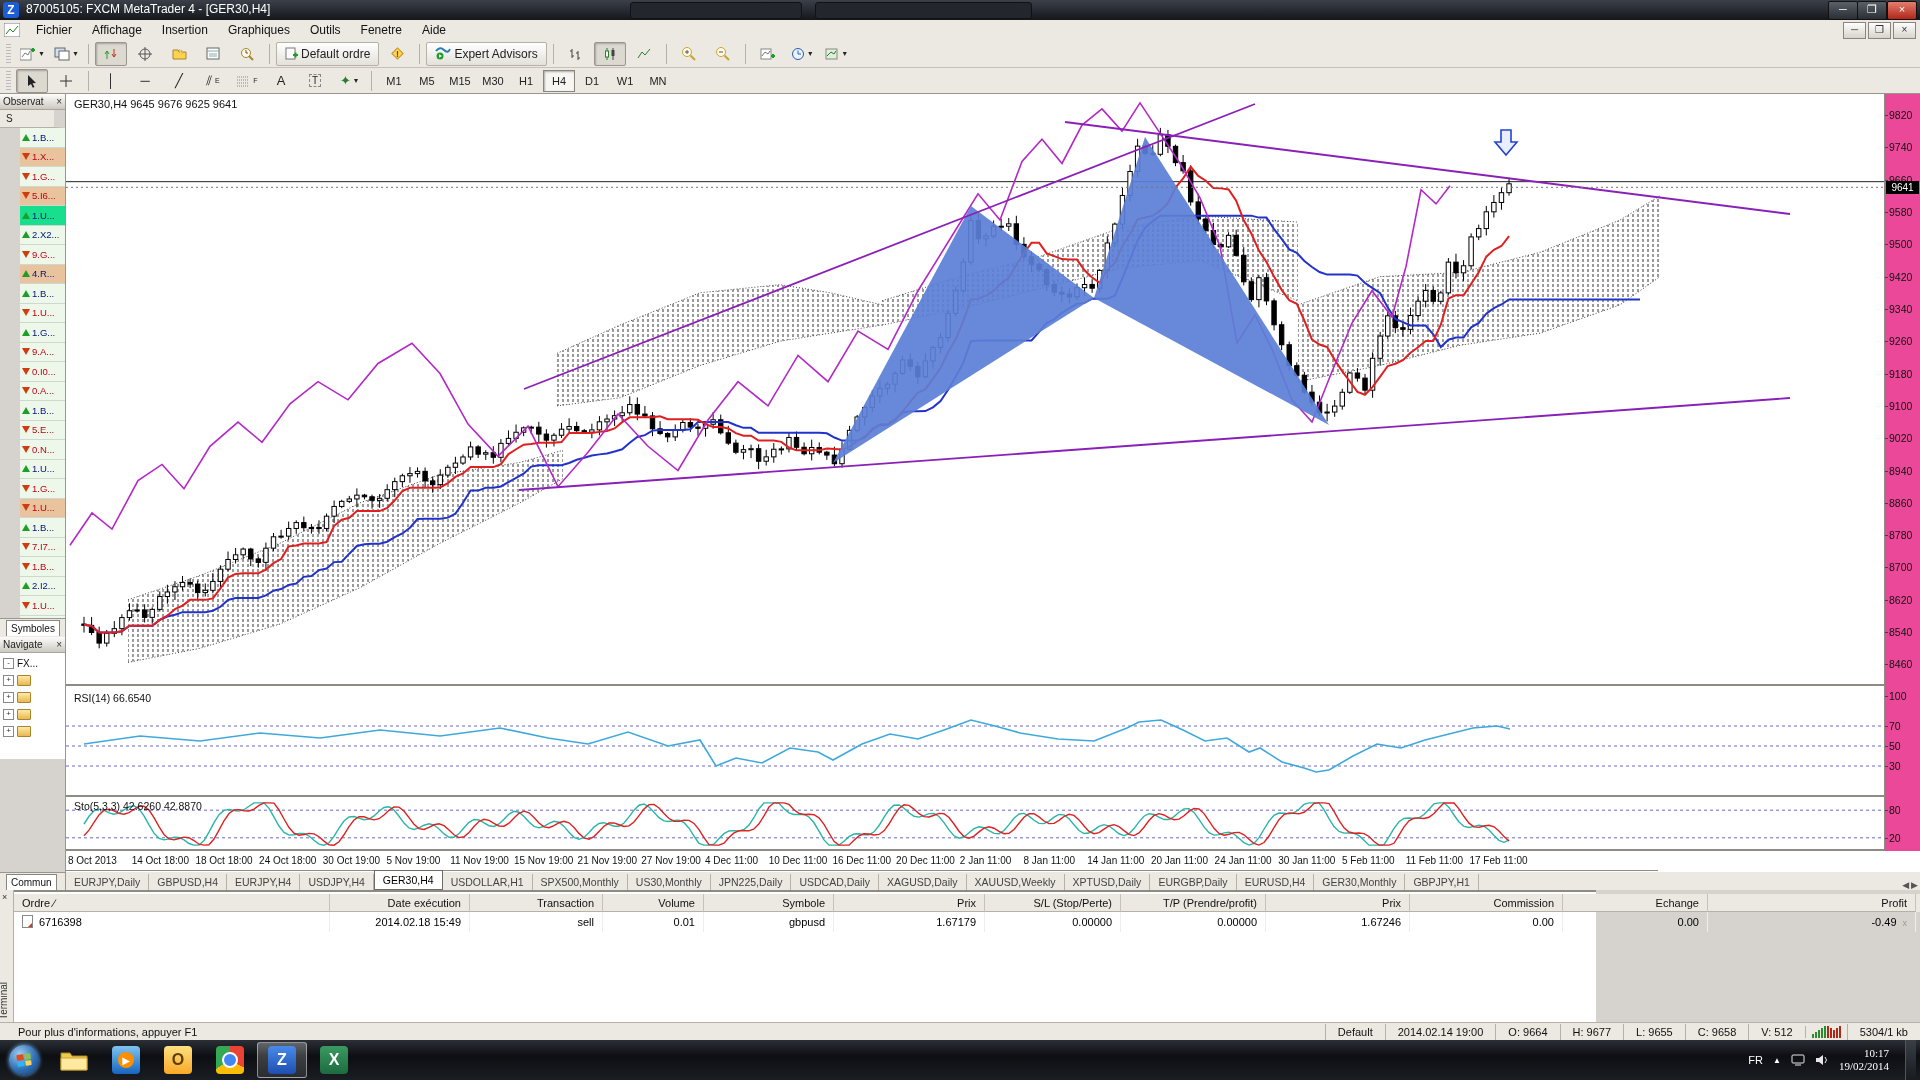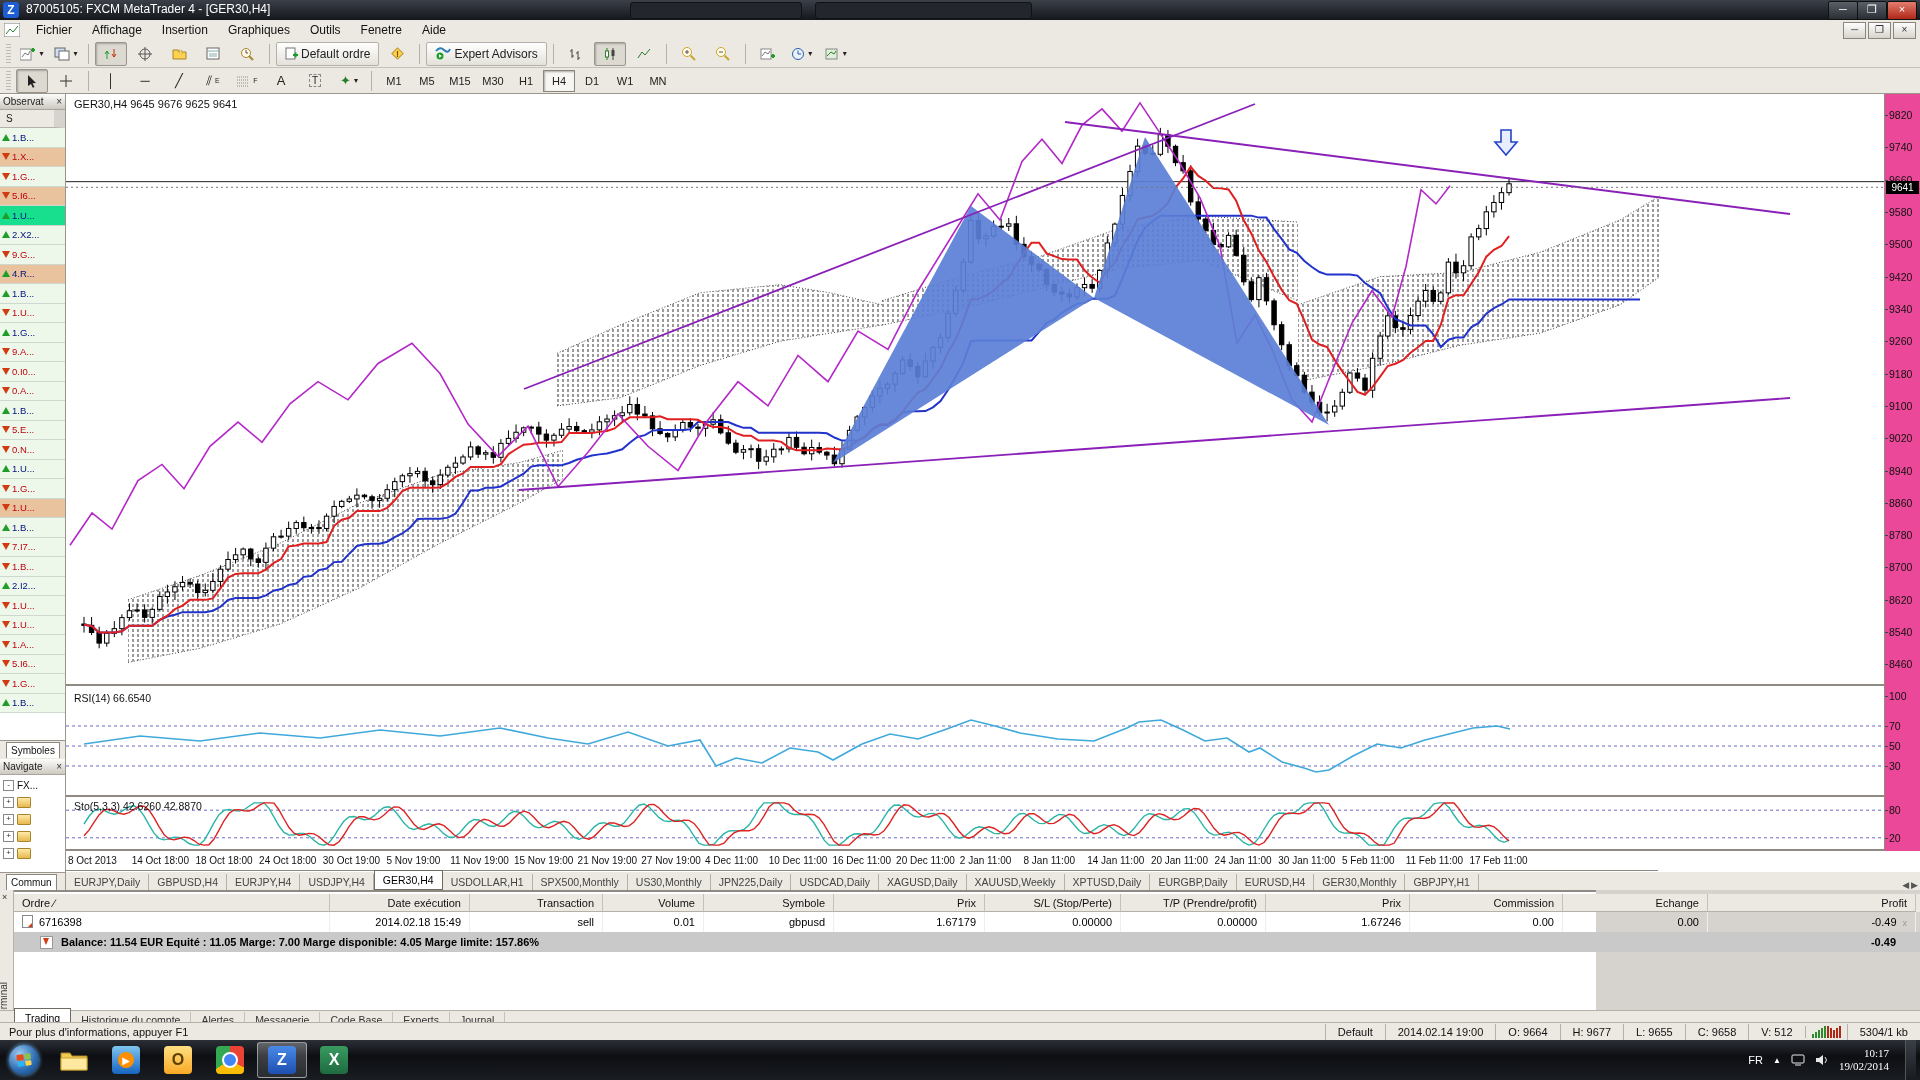--- a/index.html
+++ b/index.html
@@ -29,21 +29,21 @@
   .tsep{width:1px;height:20px;background:#b5b1a8;margin:0 4px;}
   .grip{width:5px;height:20px;margin-right:3px;background:repeating-linear-gradient(#bbb 0 1px,transparent 1px 3px);}
   .tfbtn{width:30px;height:20px;border:1px solid transparent;text-align:center;line-height:20px;font-size:11px;color:#222;}
   .tfbtn.active{background:#f7f6f3;border:1px solid #8a867e;box-shadow:inset 1px 1px 2px rgba(0,0,0,.3);}
   .glyph{font-size:13px;line-height:13px;}
   
   #sidebar{left:0;top:94px;width:66px;height:796px;background:#d6d3ce;border-right:1px solid #9a968e;box-sizing:border-box;}
   .panelhead{height:15px;background:linear-gradient(#fdfdfb,#cdc9c1);border-bottom:1px solid #a9a59d;font-size:10px;color:#222;display:flex;align-items:center;justify-content:space-between;padding:0 3px;}
   .panelhead .x{color:#333;font-size:10px;}
   #mw-colhead{height:17px;background:#ece9e2;border-bottom:1px solid #b5b1a8;font-size:10px;padding-left:6px;line-height:17px;color:#222;border-right:11px solid #d6d3ce;}
-  #mw-rows{height:612px;overflow:hidden;background:#fff;position:relative;}
+  #mw-rows{height:490px;overflow:hidden;background:#fff;position:relative;margin-left:20px;}
   .mwrow{height:18.5px;border-bottom:1px solid #cfd8cf;display:flex;align-items:center;gap:2px;padding-left:2px;font-size:9.5px;background:#eef8ea;white-space:nowrap;overflow:hidden;}
   .mwrow.tan{background:#e8c39e;}
   .mwrow.sel{background:#17df8e;}
   .arr{width:0;height:0;border-left:4px solid transparent;border-right:4px solid transparent;}
   .arr.up{border-bottom:7px solid #1e9e28;}
   .arr.down{border-top:7px solid #d03b10;}
   .mwtxt-up{color:#00127e;} .mwtxt-down{color:#c00010;}
   .sidetab{height:18px;background:#ece9e2;border-top:1px solid #9a968e;font-size:10px;display:flex;align-items:center;padding-left:6px;color:#111;}
   .sidetab .tabbox{background:#fff;border:1px solid #8a867e;border-bottom:none;padding:0 4px;height:15px;line-height:15px;}
   #nav-tree{height:106px;background:#fff;font-size:10px;color:#111;padding:2px 0 0 3px;box-sizing:border-box;}
@@ -85,21 +85,21 @@
   #term-balance .bicon::after{content:"";position:absolute;left:2px;top:1px;border-left:3px solid transparent;border-right:3px solid transparent;border-top:7px solid #d03b10;}
   #term-balance .bprofit{margin-left:auto;padding-right:24px;}
   #term-tabs{position:absolute;left:0;top:1010px;width:1920px;height:18px;background:#ece9e2;border-top:1px solid #b5b1a8;display:flex;align-items:flex-end;font-size:10.5px;color:#333;padding-left:14px;box-sizing:border-box;}
   .termtab{padding:1px 10px;height:14px;line-height:14px;border-right:1px solid #c6c2b9;}
   .termtab.active{background:#fff;border:1px solid #6f6b64;border-bottom:1px solid #fff;height:16px;line-height:16px;color:#000;}
   .ordericon{display:inline-block;width:9px;height:11px;background:#fff;border:1px solid #888;position:relative;top:2px;margin-right:6px;}
   .ordericon::after{content:"";position:absolute;right:0;bottom:0;width:0;height:0;border-left:4px solid transparent;border-bottom:4px solid #d03b10;}
   .rowx{color:#999;font-size:9px;margin-left:6px;}
   
   #statusbar{left:0;top:1022px;width:1920px;height:18px;background:#ece9e2;border-top:1px solid #b5b1a8;display:flex;align-items:center;font-size:11px;color:#111;box-sizing:border-box;}
-  #status-left{padding-left:9px;}
+  #status-left{padding-left:18px;}
   #status-right{margin-left:auto;display:flex;height:20px;align-items:center;}
   .seg{border-left:1px solid #b5b1a8;height:16px;line-height:16px;padding:0 12px;white-space:nowrap;}
   #sigbars{display:flex;align-items:flex-end;gap:1px;height:12px;padding:0 6px;border-left:1px solid #b5b1a8;}
   #sigbars i{width:2px;background:#2d8a2d;display:block;}
   #sigbars i.r{background:#b02718;}
   
   #taskbar{left:0;top:1040px;width:1920px;height:40px;background:linear-gradient(#2b2f36,#0c0e12 40%,#1a1d22);display:flex;align-items:center;}
   #startorb{width:48px;height:34px;display:flex;align-items:center;justify-content:center;}
   #orb{width:30px;height:30px;border-radius:50%;background:radial-gradient(circle at 35% 30%,#9ecbf2,#2f6fb4 55%,#123a6b);box-shadow:0 0 4px #6fb4f0;display:flex;align-items:center;justify-content:center;}
   #flag{width:14px;height:12px;display:grid;grid-template-columns:1fr 1fr;grid-template-rows:1fr 1fr;gap:1px;transform:rotate(-8deg);}
@@ -1019,39 +1019,25 @@
         <div class="cell">0.01</div>
         <div class="cell">gbpusd</div>
         <div class="cell">1.67179</div>
         <div class="cell">0.00000</div>
         <div class="cell">0.00000</div>
         <div class="cell">1.67246</div>
         <div class="cell">0.00</div>
         <div class="cell">0.00</div>
         <div class="cell">-0.49<span class="rowx">x</span></div>
       </div>
-    <div id="term-balance">
-      <span class="bicon"></span>
-      <span>Balance: 11.54 EUR  Equité : 11.05  Marge: 7.00  Marge disponible: 4.05  Marge limite: 157.86%</span>
-      <span class="bprofit">-0.49</span>
-    </div>
   </div>
   <div id="term-side" class="abs">
     <span id="term-close">×</span>
     <span id="term-vlabel">Terminal</span>
   </div>
-  <div id="term-tabs">
-      <div class="termtab active">Trading</div>
-      <div class="termtab">Historique du compte</div>
-      <div class="termtab">Alertes</div>
-      <div class="termtab">Messagerie</div>
-      <div class="termtab">Code Base</div>
-      <div class="termtab">Experts</div>
-      <div class="termtab">Journal</div>
-    </div>
 
   <div id="statusbar" class="abs">
     <span id="status-left">Pour plus d'informations, appuyer F1</span>
     <div id="status-right">
         <div class="seg">Default</div>
         <div class="seg">2014.02.14 19:00</div>
         <div class="seg">O: 9664</div>
         <div class="seg">H: 9677</div>
         <div class="seg">L: 9655</div>
         <div class="seg">C: 9658</div>

